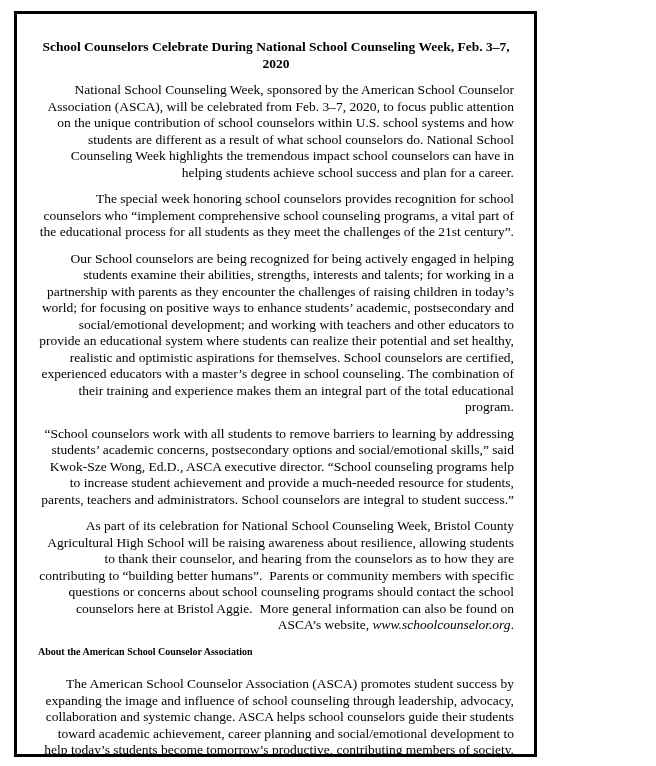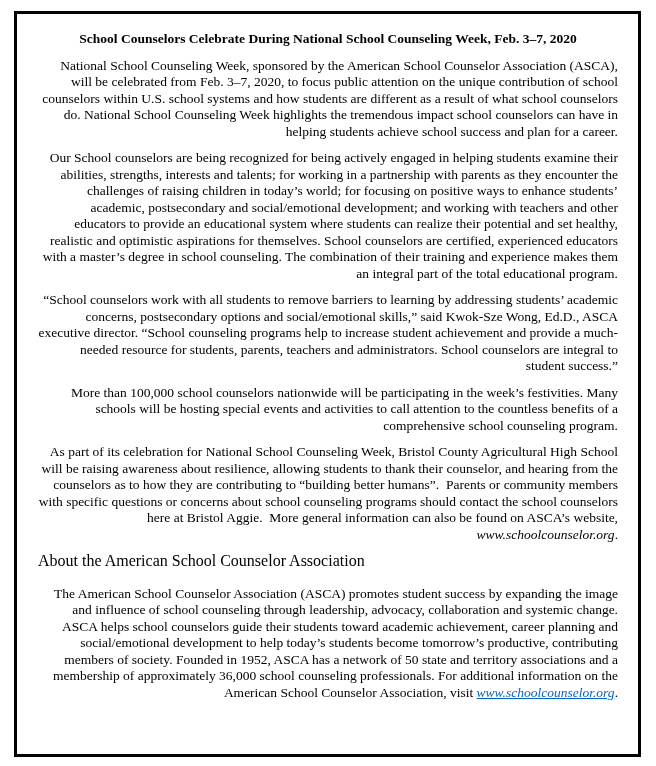--- a/index.html
+++ b/index.html
@@ -10,44 +10,44 @@
     height: 766px;
     background: #ffffff;
     color: #000000;
     font-family: "Liberation Serif", serif;
     overflow: hidden;
   }
   .frame {
     position: absolute;
     left: 14px;
     top: 11px;
-    width: 627px;
+    width: 523px;
     height: 746px;
     border: 3px solid #000000;
-    padding: 17px 20px 0 21px;
+    padding: 25px 20px 0 21px;
     overflow: hidden;
   }
   .doc-title {
     text-align: center;
     font-weight: bold;
     font-size: 13.5px;
     line-height: 16.5px;
   }
   .para {
     margin: 10px 0 0 0;
     font-size: 13.5px;
     line-height: 16.5px;
     white-space: pre-wrap;
     text-align: right;
   }
   .para.no-top { margin-top: 16px; }
   .about-heading {
     margin-top: 10px;
-    font-weight: normal;
-    font-size: 16px;
+    font-weight: bold;
+    font-size: 10px;
     line-height: 16.5px;
   }
   .italic-url { font-style: italic; }
   .link {
     font-style: italic;
     text-decoration: underline;
     cursor: pointer;
   }
   .footer-mark {
     position: absolute;
@@ -65,26 +65,26 @@
 </head>
 <body>
 
 <div class="page">
   <div class="frame">
 
     <div class="doc-title">School Counselors Celebrate During National School Counseling Week, Feb. 3–7, 2020</div>
 
     <p class="para">National School Counseling Week, sponsored by the American School Counselor Association (ASCA), will be celebrated from Feb. 3–7, 2020, to focus public attention on the unique contribution of school counselors within U.S. school systems and how students are different as a result of what school counselors do. National School Counseling Week highlights the tremendous impact school counselors can have in helping students achieve school success and plan for a career.</p>
 
+    <p class="para">The special week honoring school counselors provides recognition for school counselors who “implement comprehensive school counseling programs, a vital part of the educational process for all students as they meet the challenges of the 21st century”.</p>
 
     <p class="para">Our School counselors are being recognized for being actively engaged in helping students examine their abilities, strengths, interests and talents; for working in a partnership with parents as they encounter the challenges of raising children in today’s world; for focusing on positive ways to enhance students’ academic, postsecondary and social/emotional development; and working with teachers and other educators to provide an educational system where students can realize their potential and set healthy, realistic and optimistic aspirations for themselves. School counselors are certified, experienced educators with a master’s degree in school counseling. The combination of their training and experience makes them an integral part of the total educational program.</p>
 
     <p class="para">“School counselors work with all students to remove barriers to learning by addressing students’ academic concerns, postsecondary options and social/emotional skills,” said Kwok-Sze Wong, Ed.D., ASCA executive director. “School counseling programs help to increase student achievement and provide a much-needed resource for students, parents, teachers and administrators. School counselors are integral to student success.”</p>
 
-    <p class="para">More than 100,000 school counselors nationwide will be participating in the week’s festivities. Many schools will be hosting special events and activities to call attention to the countless benefits of a comprehensive school counseling program.</p>
 
     <p class="para"><span>As part of its celebration for National School Counseling Week, Bristol County Agricultural High School will be raising awareness about resilience, allowing students to thank their counselor, and hearing from the counselors as to how they are contributing to “building better humans”.  Parents or community members with specific questions or concerns about school counseling programs should contact the school counselors here at Bristol Aggie.  More general information can also be found on ASCA’s website, </span><em class="italic-url">www.schoolcounselor.org</em><span>.</span></p>
 
     <div>
       <div class="about-heading">About the American School Counselor Association</div>
 
       <p class="para no-top"><span>The American School Counselor Association (ASCA) promotes student success by expanding the image and influence of school counseling through leadership, advocacy, collaboration and systemic change. ASCA helps school counselors guide their students toward academic achievement, career planning and social/emotional development to help today’s students become tomorrow’s productive, contributing members of society. Founded in 1952, ASCA has a network of 50 state and territory associations and a membership of approximately 36,000 school counseling professionals. For additional information on the American School Counselor Association, visit </span><a class="link" id="asca-link" href="#" style="color: rgb(5, 99, 193);">www.schoolcounselor.org</a><span>.</span></p>
     </div>
 
   </div>

